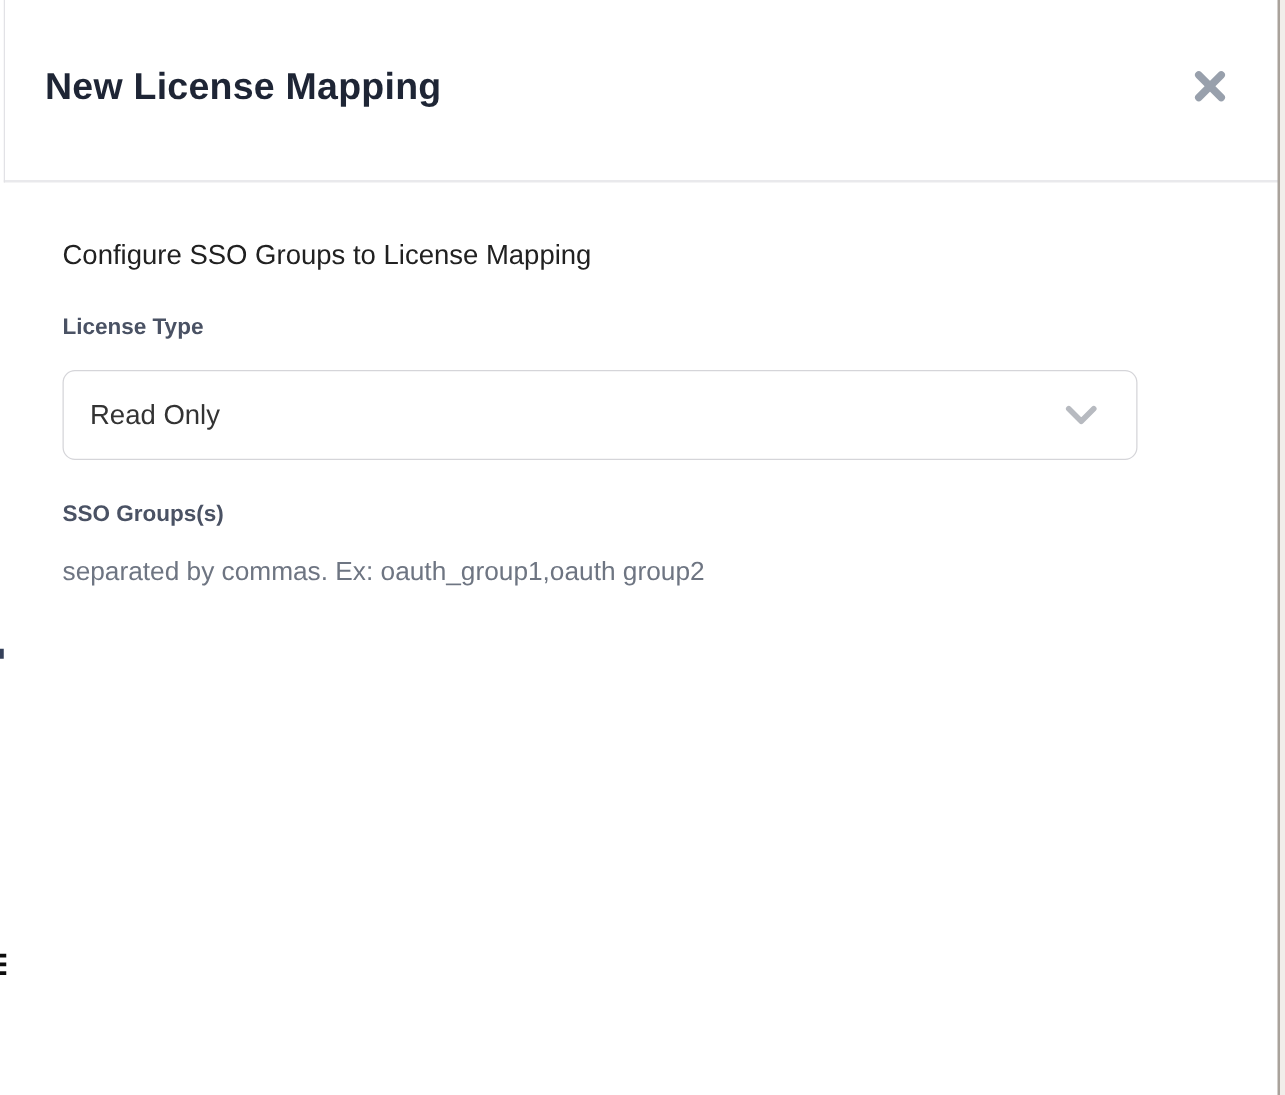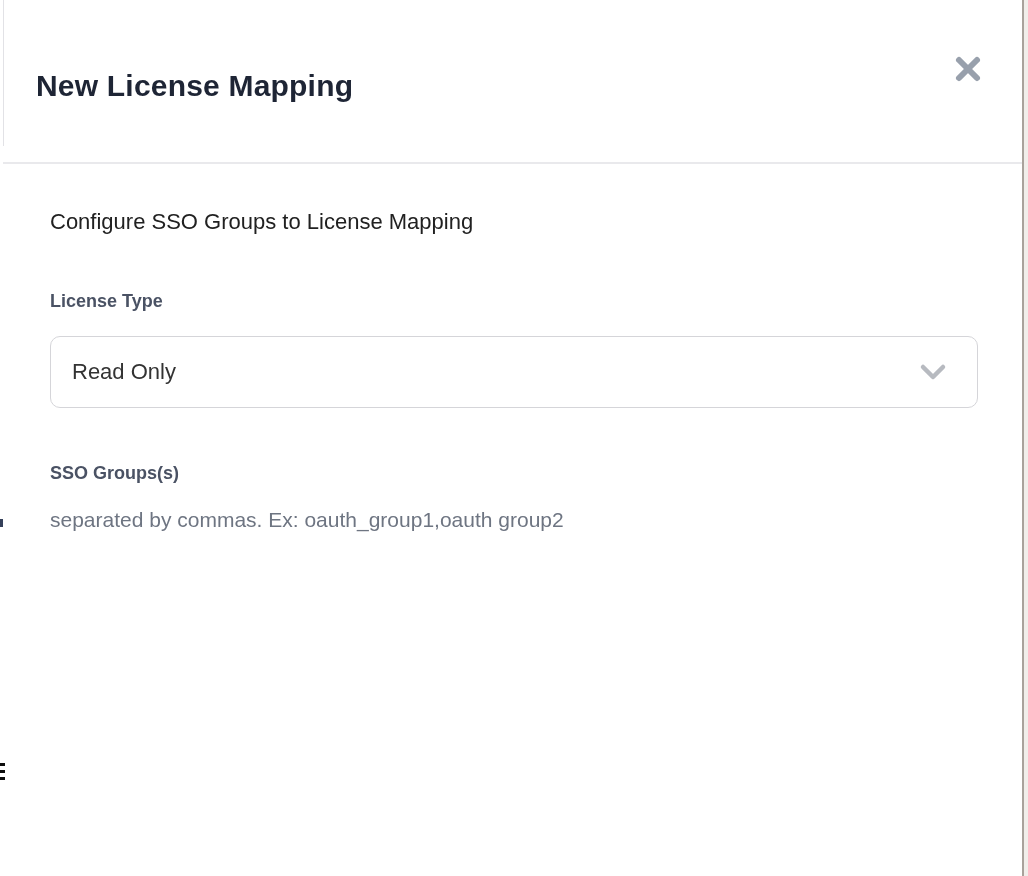--- a/index.html
+++ b/index.html
@@ -16,22 +16,22 @@
     background: #ffffff;
   }
   
   .modal {
     position: absolute;
     left: 3px; top: 0; right: 5px; bottom: 0;
     background: #ffffff;
   }
   .modal-header {
     position: relative;
-    height: 164px;
-    padding: 68px 40px 0 33px;
+    height: 146px;
+    padding: 52px 40px 0 33px;
     border-bottom: 2px solid #e9e9ec;
   }
   .modal-title {
     font-size: 30px;
     line-height: 36px;
     font-weight: bold;
     color: #1e2535;
     letter-spacing: 0.2px;
   }
   .close-btn {
@@ -47,29 +47,29 @@
   .modal-body {
     padding: 44px 47px 0 47px;
   }
   .subtitle {
     font-size: 22px;
     line-height: 28px;
     color: #212121;
   }
   .field-label {
     display: block;
-    margin-top: 54px;
+    margin-top: 32px;
     font-size: 18px;
     line-height: 22px;
     font-weight: bold;
     color: #4a5264;
   }
   .select-box, .text-input {
     margin-top: 24px;
-    width: 928px;
+    width: 860px;
     height: 72px;
     background: #ffffff;
     border: 1px solid #d5d5d9;
     border-radius: 10px;
     font-size: 22px;
     font-family: "Liberation Sans", "DejaVu Sans", sans-serif;
   }
   .select-box {
     position: relative;
     display: flex;

